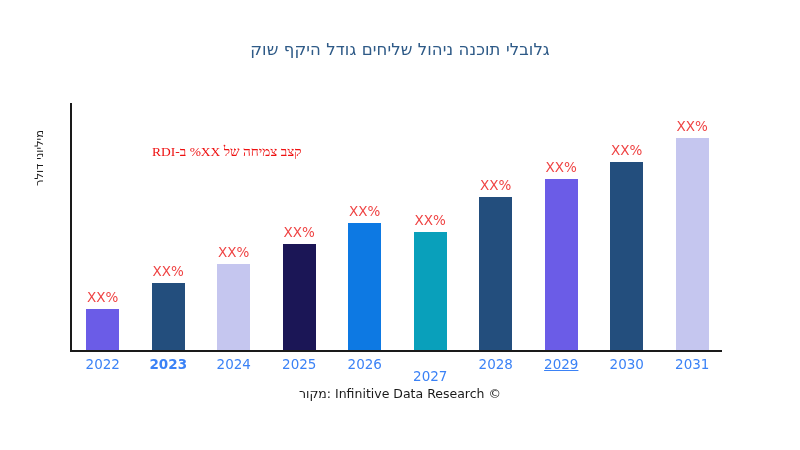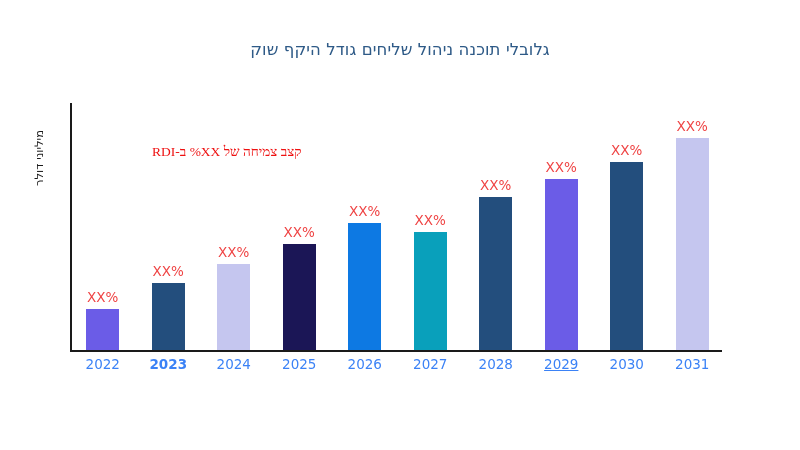--- a/index.html
+++ b/index.html
@@ -194,21 +194,22 @@
         <div class="bar" style="height: 211.68px; background: rgb(197, 198, 239);"></div>
         <div class="bar-value" style="bottom: 215.68px;">XX%</div>
       </div>
     </div>
   <div id="ticks-layer">
       <div class="tick-label" style="left: 70px; width: 65.5px;">2022</div>
       <div class="tick-label" style="left: 135.5px; width: 65.5px; font-weight: bold;">2023</div>
       <div class="tick-label" style="left: 201px; width: 65.5px;">2024</div>
       <div class="tick-label" style="left: 266.5px; width: 65.5px;">2025</div>
       <div class="tick-label" style="left: 332px; width: 65.5px;">2026</div>
-      <div class="tick-label" style="left: 397.5px; width: 65.5px;">2027</div>
+      <div class="tick-label" style="left: 397.5px; width: 65.5px; margin-top: 12px;">2027</div>
       <div class="tick-label" style="left: 463px; width: 65.5px;">2028</div>
       <div class="tick-label" style="left: 528.5px; width: 65.5px; text-decoration: underline;">2029</div>
       <div class="tick-label" style="left: 594px; width: 65.5px;">2030</div>
       <div class="tick-label" style="left: 659.5px; width: 65.5px;">2031</div>
     </div>
 
+  <div id="footer">© Infinitive Data Research :מקור</div>
 
 </div>
 
 </body></html>

